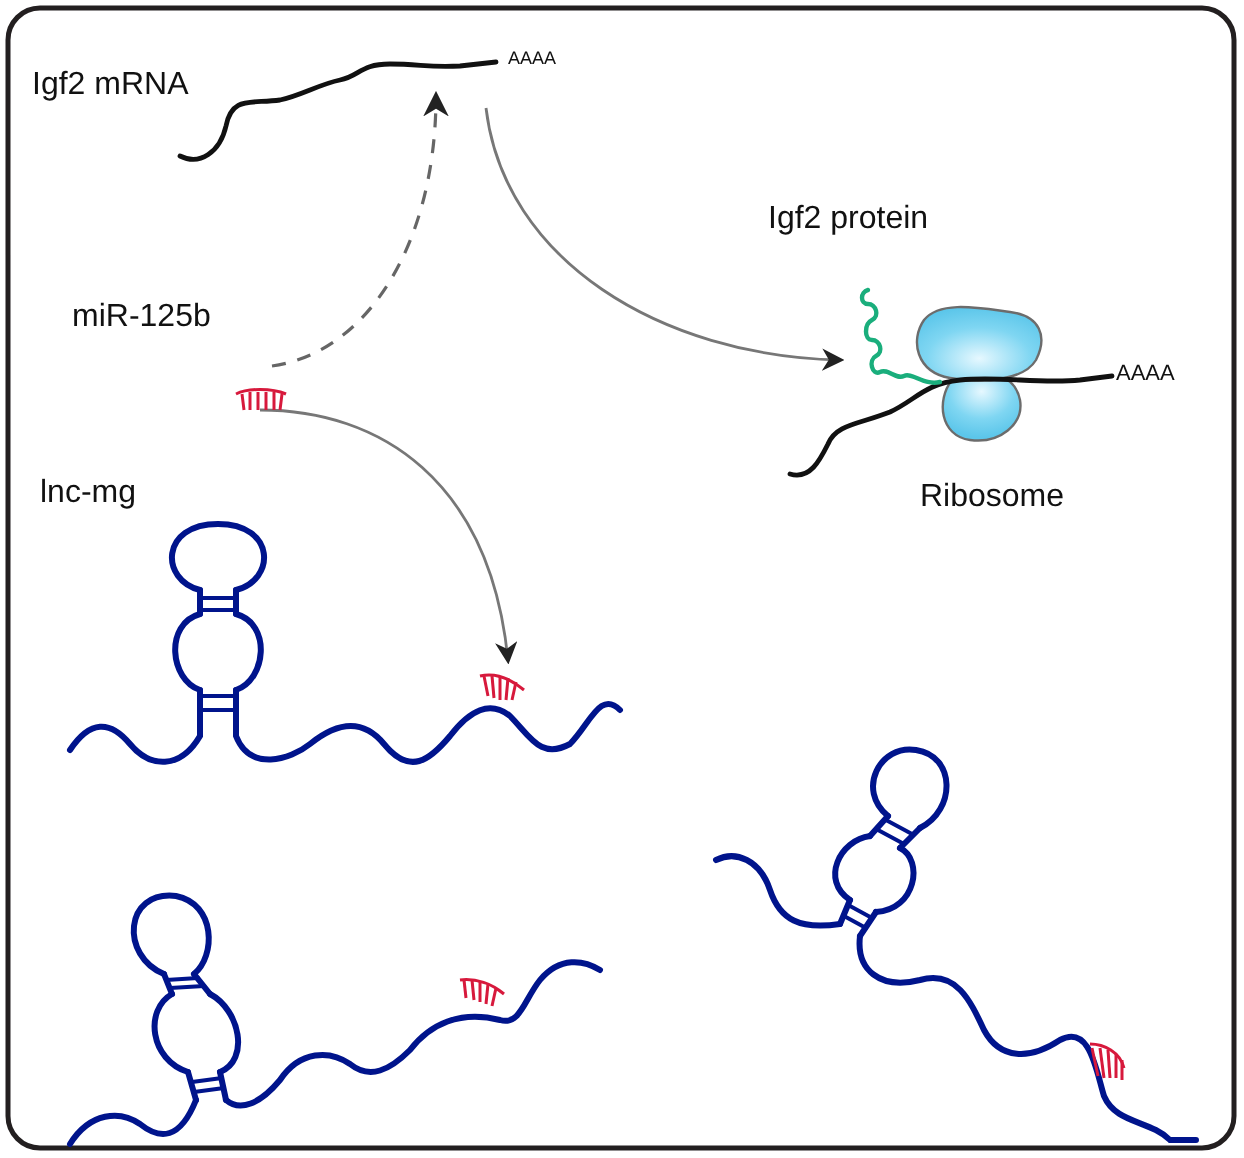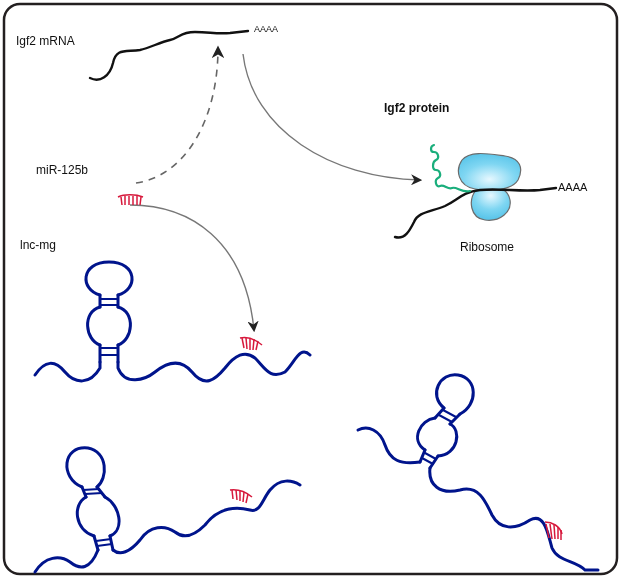--- a/index.html
+++ b/index.html
@@ -1,18 +1,18 @@
 <!DOCTYPE html>
 <html><head>
 <meta charset="utf-8">
 <style>
   html,body{margin:0;padding:0;background:#fff;}
   body{width:622px;height:579px;overflow:hidden;position:relative;font-family:"Liberation Sans",sans-serif;}
   svg{position:absolute;left:0;top:0;}
-  .lbl{position:absolute;color:#111;font-size:12px;white-space:nowrap;}
+  .lbl{position:absolute;color:#111;font-size:16px;white-space:nowrap;}
   .small{font-size:9px;}
   .aaaa{font-size:11px;}
 </style>
 </head>
 <body>
 
 <svg width="622" height="579" viewBox="0 0 622 579">
   <defs>
     <marker id="arrowhead" viewBox="0 0 10 10" refX="8" refY="5" markerWidth="8" markerHeight="8" orient="auto-start-reverse">
       <path d="M0,0 L10,5 L0,10 L3,5 z" fill="#222"></path>
@@ -121,17 +121,17 @@
     <line x1="546" y1="524" x2="549" y2="538"></line>
     <line x1="550" y1="524" x2="552" y2="539"></line>
     <line x1="554" y1="525" x2="555" y2="539"></line>
     <line x1="558" y1="527" x2="558" y2="539"></line>
     <line x1="561" y1="530" x2="561" y2="540"></line>
   </g>
 </svg>
 
 <div class="lbl" style="left:16px;top:34px;">Igf2 mRNA</div>
 <div class="lbl small" style="left:254px;top:24px;">AAAA</div>
-<div class="lbl" style="left:384px;top:101px;font-weight:bold;">Igf2 protein</div>
+<div class="lbl" style="left:384px;top:101px;">Igf2 protein</div>
 <div class="lbl aaaa" style="left:558px;top:181px;">AAAA</div>
 <div class="lbl" style="left:460px;top:240px;">Ribosome</div>
-<div class="lbl" style="left:36px;top:163px;">miR-125b</div>
+<div class="lbl" style="left:36px;top:150px;">miR-125b</div>
 <div class="lbl" style="left:20px;top:238px;">lnc-mg</div>
 
 </body></html>

